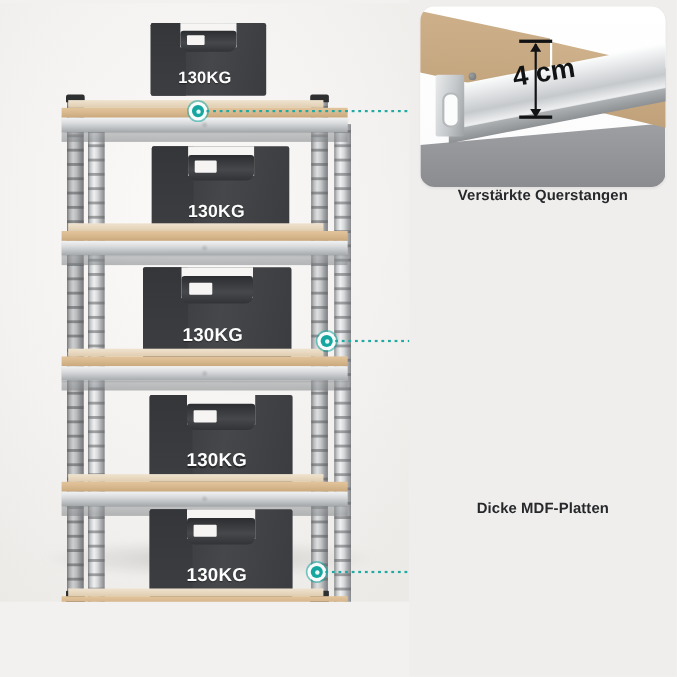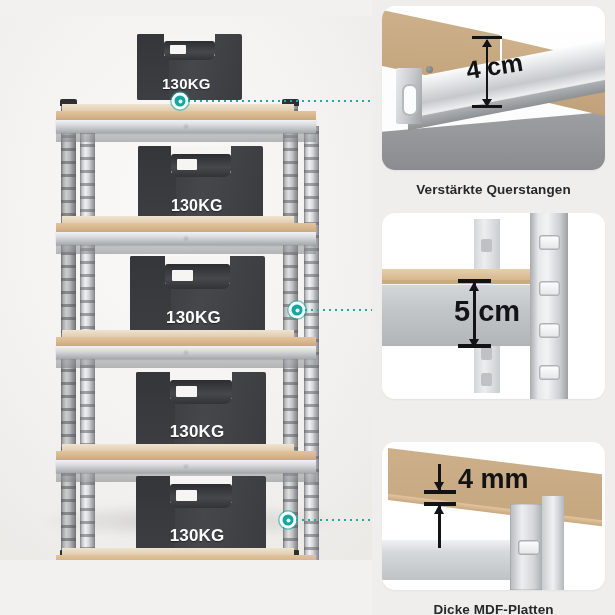--- a/index.html
+++ b/index.html
@@ -6,21 +6,21 @@
   body{
     width:615px;height:615px;overflow:hidden;
     font-family:"Liberation Sans", sans-serif;
     background:#f2f1ef;
     position:relative;
   }
   .stage{position:absolute;inset:0;}
 
   
   .product-scene{
-    position:absolute;left:0;top:16px;width:372px;height:544px;
+    position:absolute;left:0;top:3px;width:372px;height:544px;
     background:
       radial-gradient(ellipse 300px 420px at 46% 36%, #fbfaf9 0%, #f3f2f0 58%, #eceae7 100%);
     overflow:hidden;
   }
   .floor-shadow{
     position:absolute;left:40px;bottom:22px;width:300px;height:34px;
     background:radial-gradient(ellipse at 50% 50%, rgba(120,118,115,.30) 0%, rgba(120,118,115,0) 72%);
     filter:blur(3px);
   }
 
@@ -426,57 +426,23 @@
         <div class="beam-main"></div>
         <div class="beam-lip"></div>
         <div class="bracket"></div>
         <div class="bracket-slot"></div>
         <div class="screw"></div>
         <div class="cap-t"></div>
         <div class="cap-b"></div>
         <div class="dim"></div>
         <div class="dimlabel">4 cm</div>
       </div>
-      <div class="caption" style="margin-top:12px;">Verstärkte Querstangen</div>
+      <div class="caption" style="">Verstärkte Querstangen</div>
     </div>
 
     <div class="card c2" style="top:213px;">
-      <div class="photo">
-        <div class="post-back">
-          <div class="h" style="top:20px;"></div>
-          <div class="h" style="top:52px;"></div>
-          <div class="h" style="top:128px;"></div>
-          <div class="h" style="top:154px;"></div>
-        </div>
-        <div class="board"></div>
-        <div class="board-edge"></div>
-        <div class="beam"></div>
-        <div class="post-front">
-          <div class="slot" style="top:22px;"></div>
-          <div class="slot" style="top:68px;"></div>
-          <div class="slot" style="top:110px;"></div>
-          <div class="slot" style="top:152px;"></div>
-        </div>
-        <div class="cap-t"></div>
-        <div class="cap-b"></div>
-        <div class="dim"></div>
-        <div class="dimlabel">5 cm</div>
-      </div>
     </div>
 
     <div class="card c3" style="top:442px;">
-      <div class="photo">
-        <div class="mdf"></div>
-        <div class="mdf-edge"></div>
-        <div class="beam"></div>
-        <div class="post"></div>
-        <div class="post2"></div>
-        <div class="slot"></div>
-        <div class="arrow-down"></div>
-        <div class="cap-a"></div>
-        <div class="cap-b"></div>
-        <div class="arrow-up"></div>
-        <div class="dimlabel">4 mm</div>
-      </div>
       <div class="caption" style="margin-top:12px;">Dicke MDF-Platten</div>
     </div>
   </div>
 </div>
 
 </body></html>

